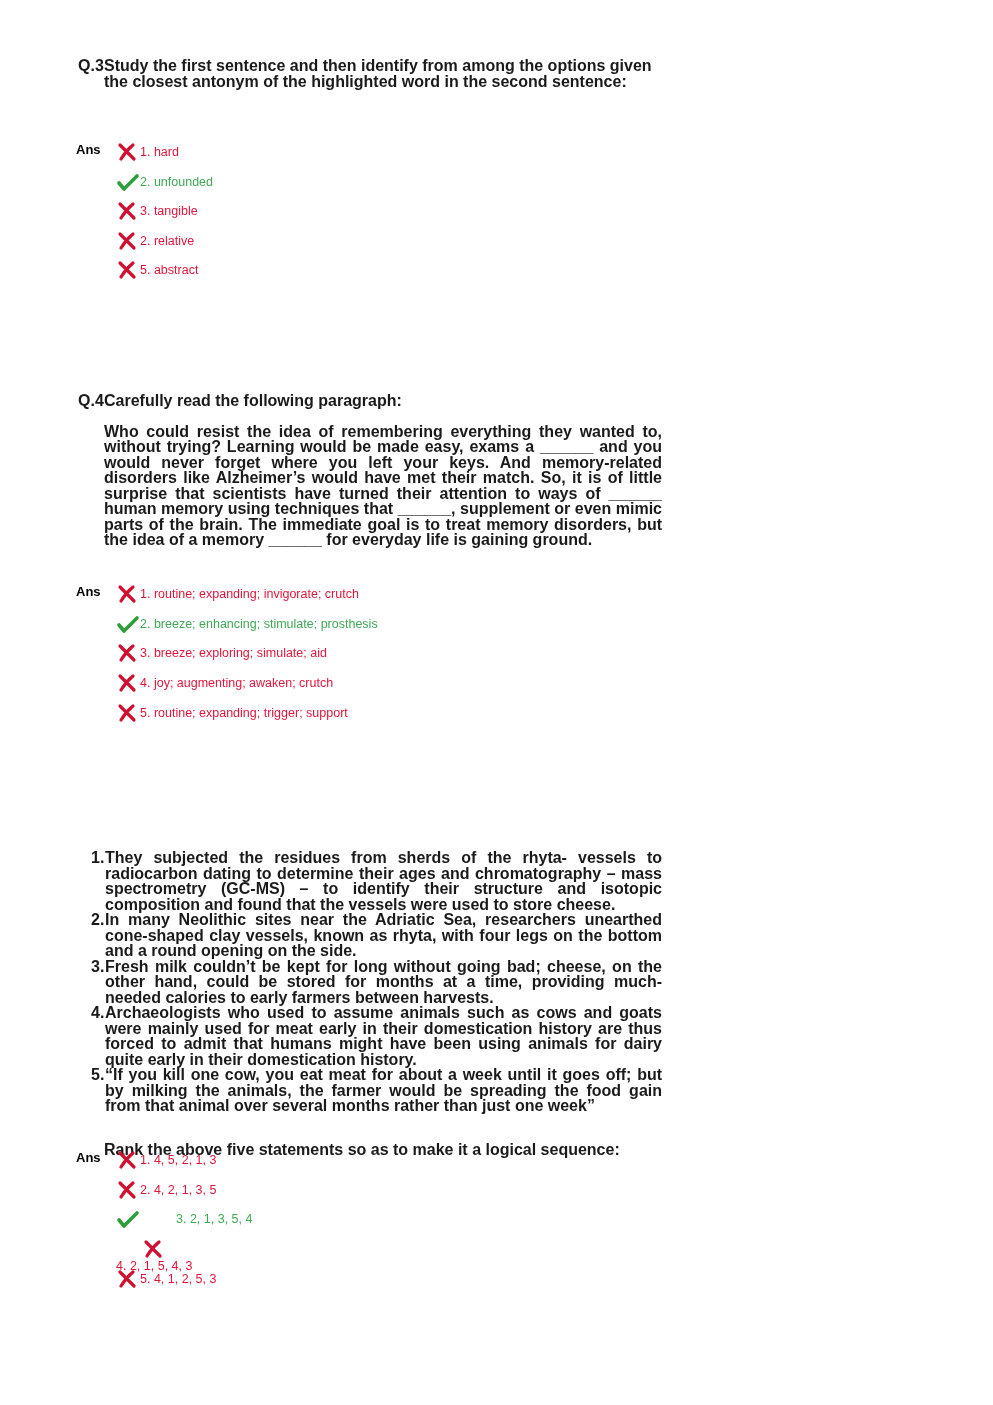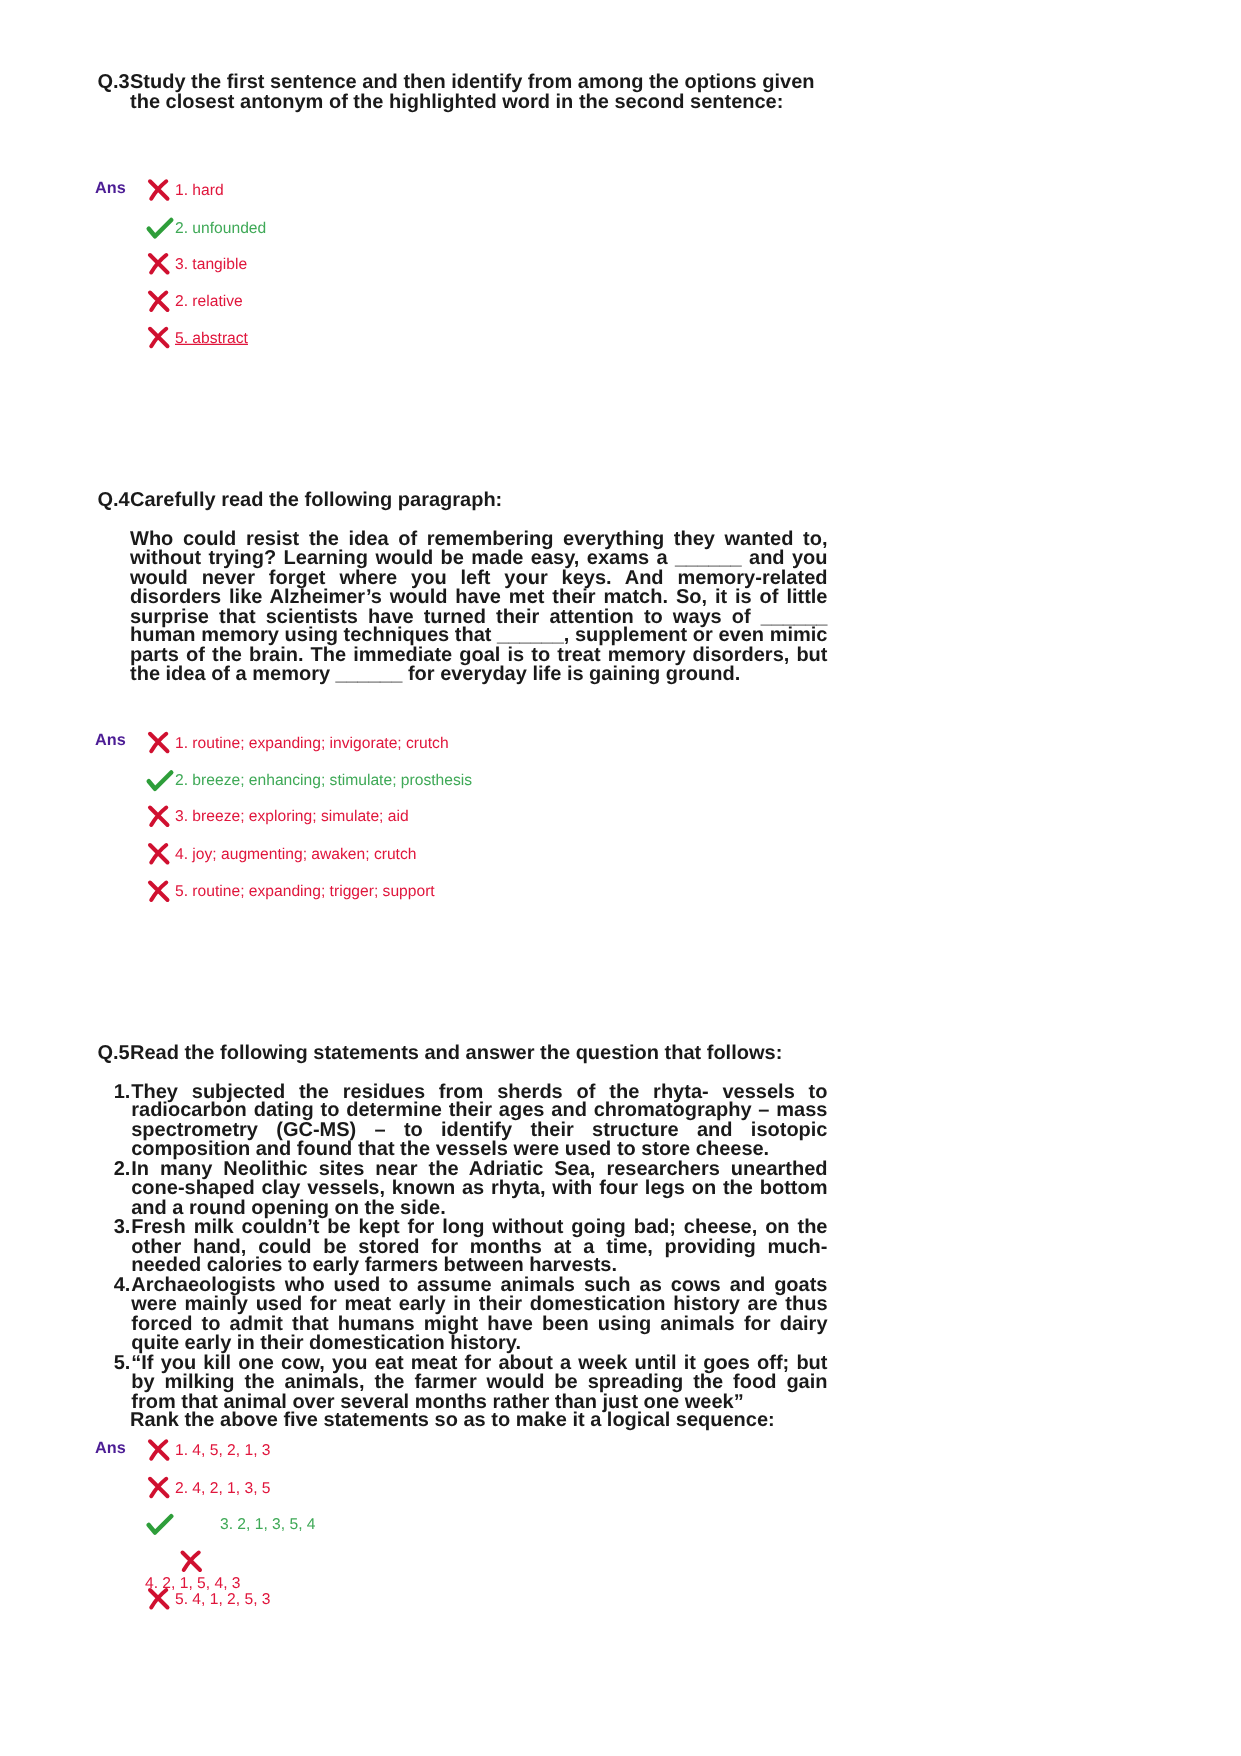--- a/index.html
+++ b/index.html
@@ -6,21 +6,21 @@
     body {
       width: 993px; height: 1405px; position: relative; overflow: hidden;
       font-family: "Liberation Sans", sans-serif; color: #1a1a1a;
     }
     .q { position: absolute; left: 78px; width: 584px; font-size: 16px; font-weight: bold; line-height: 15.5px; }
     .qhead { display: flex; }
     .qnum { width: 26px; flex: none; }
     .qtext { flex: 1; }
     .block { margin-left: 26px; text-align: justify; }
     .ans { position: absolute; left: 76px; font-size: 13px; }
-    .ans-label { position: absolute; left: 0; top: 0; font-weight: bold; color: #4c1d95; }
+    .ans-label { position: absolute; left: 0; top: 0; font-weight: bold; color: #000000; }
     .opt { position: absolute; left: 40px; display: flex; align-items: center; height: 20px; white-space: nowrap; font-size: 12.5px; }
     .opt .mk { width: 24px; height: 20px; flex: none; }
     .opt.wrong { color: #e0163c; }
     .opt.right { color: #3fa957; }
     ol.stmts { margin: 0; padding: 0 0 0 26px; list-style: none; }
     ol.stmts li { display: flex; text-align: justify; }
     ol.stmts li .n { width: 14px; flex: none; }
     ol.stmts li .t { flex: 1; }
   </style>
 </head>
@@ -52,21 +52,21 @@
         <path d="M4 3 L18 17 M17 3 C12 7 8 12 5 17" stroke="#d01030" stroke-width="3.2" fill="none" stroke-linecap="round"></path>
       </svg>
     <span>3. tangible</span>
   </div>
   <div class="opt wrong" style="top:89px;">
     <svg class="mk" viewBox="0 0 24 20">
         <path d="M4 3 L18 17 M17 3 C12 7 8 12 5 17" stroke="#d01030" stroke-width="3.2" fill="none" stroke-linecap="round"></path>
       </svg>
     <span>2. relative</span>
   </div>
-  <div class="opt wrong" style="top:118px;text-decoration:underline;">
+  <div class="opt wrong" style="top:118px;">
     <svg class="mk" viewBox="0 0 24 20">
         <path d="M4 3 L18 17 M17 3 C12 7 8 12 5 17" stroke="#d01030" stroke-width="3.2" fill="none" stroke-linecap="round"></path>
       </svg>
     <span>5. abstract</span>
   </div>
 </div>
 
 <div class="q" style="top:393px;">
   <div class="qhead">
     <span class="qnum">Q.4</span>
@@ -103,24 +103,20 @@
   </div>
   <div class="opt wrong" style="top:119px;">
     <svg class="mk" viewBox="0 0 24 20">
         <path d="M4 3 L18 17 M17 3 C12 7 8 12 5 17" stroke="#d01030" stroke-width="3.2" fill="none" stroke-linecap="round"></path>
       </svg>
     <span>5. routine; expanding; trigger; support</span>
   </div>
 </div>
 
 <div class="q" style="top:835px;">
-  <div class="qhead">
-    <span class="qnum">Q.5</span>
-    <span class="qtext">Read the following statements and answer the question that follows:</span>
-  </div>
   <ol class="stmts" style="margin-top:15px; margin-left:-13px;">
     <li>
         <span class="n">1.</span>
         <span class="t">They subjected the residues from sherds of the rhyta- vessels to radiocarbon dating to determine their ages and chromatography – mass spectrometry (GC-MS) – to identify their structure and isotopic composition and found that the vessels were used to store cheese.</span>
       </li>
     <li>
         <span class="n">2.</span>
         <span class="t">In many Neolithic sites near the Adriatic Sea, researchers unearthed cone-shaped clay vessels, known as rhyta, with four legs on the bottom and a round opening on the side.</span>
       </li>
     <li>
@@ -129,21 +125,21 @@
       </li>
     <li>
         <span class="n">4.</span>
         <span class="t">Archaeologists who used to assume animals such as cows and goats were mainly used for meat early in their domestication history are thus forced to admit that humans might have been using animals for dairy quite early in their domestication history.</span>
       </li>
     <li>
         <span class="n">5.</span>
         <span class="t">“If you kill one cow, you eat meat for about a week until it goes off; but by milking the animals, the farmer would be spreading the food gain from that animal over several months rather than just one week”</span>
       </li>
   </ol>
-  <div class="block" style="margin-top:0;">Rank the above five statements so as to make it a logical sequence:</div>
+  <div class="block" style="margin-top:28px;">Rank the above five statements so as to make it a logical sequence:</div>
 </div>
 
 <div class="ans" style="top:1150px;">
   <span class="ans-label">Ans</span>
   <div class="opt wrong" style="top:0px;">
     <svg class="mk" viewBox="0 0 24 20">
         <path d="M4 3 L18 17 M17 3 C12 7 8 12 5 17" stroke="#d01030" stroke-width="3.2" fill="none" stroke-linecap="round"></path>
       </svg>
     <span>1. 4, 5, 2, 1, 3</span>
   </div>

